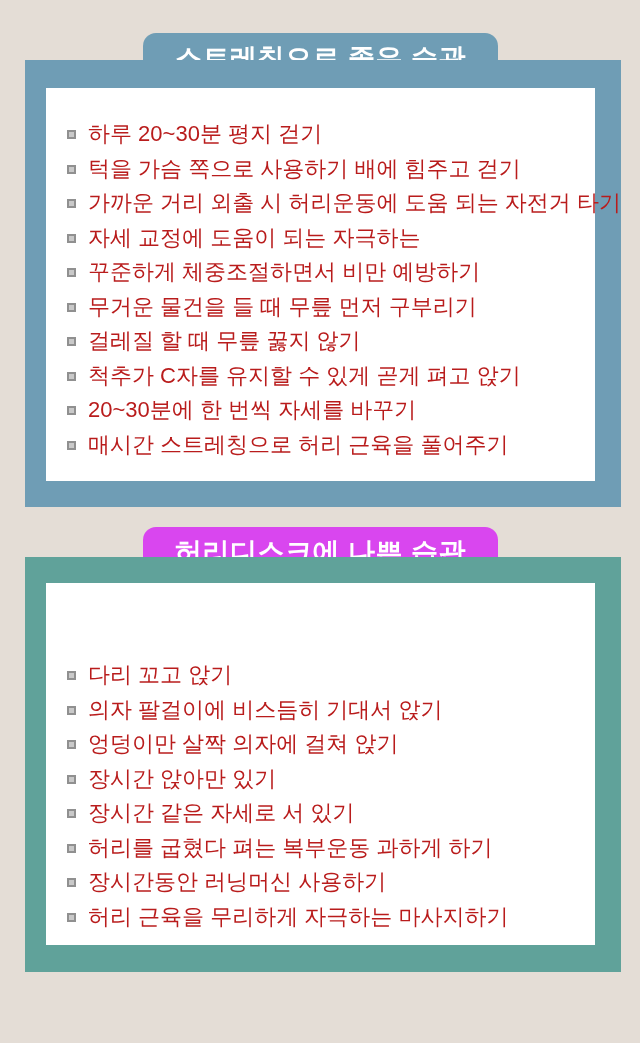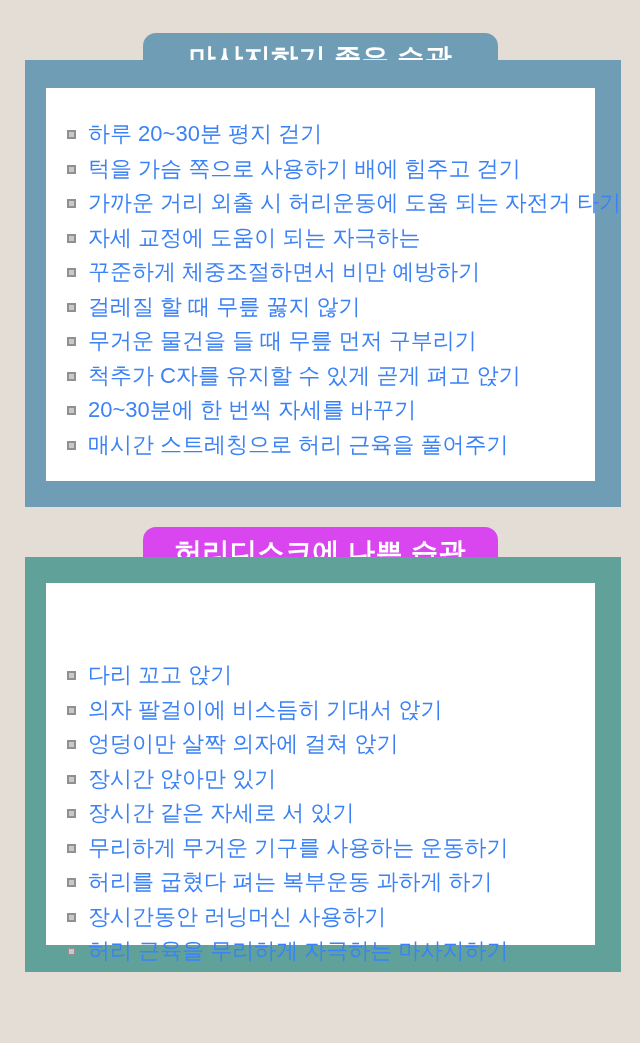--- a/index.html
+++ b/index.html
@@ -60,38 +60,38 @@
     list-style: none;
     margin: 0;
     padding: 29px 10px 0 21px;
   }
   .inner-bad ul.habit-list { padding-top: 27px; margin-top: 48px; }
   ul.habit-list li {
     display: flex;
     align-items: center;
     height: 34.5px;
     font-size: 22px;
-    color: #3b82f6;
+    color: #b91c1c;
     white-space: nowrap;
   }
   .bullet {
     flex: 0 0 auto;
     width: 5px;
     height: 5px;
     border: 2px solid #909090;
     background: #c9c9c9;
     margin-right: 12px;
     margin-top: 1px;
   }
 </style>
 </head>
 <body>
 
 <div class="tab tab-good">
-  <span class="tab-title">마사지하기 좋은 습관</span>
+  <span class="tab-title">스트레칭으로 좋은 습관</span>
 </div>
 <div class="panel panel-good">
   <div class="inner-box inner-good">
     <ul class="habit-list">
       <li>
           <span class="bullet"></span>
           <span>하루 20~30분 평지 걷기</span>
         </li>
       <li>
           <span class="bullet"></span>
@@ -104,25 +104,25 @@
       <li>
           <span class="bullet"></span>
           <span>자세 교정에 도움이 되는 자극하는</span>
         </li>
       <li>
           <span class="bullet"></span>
           <span>꾸준하게 체중조절하면서 비만 예방하기</span>
         </li>
       <li>
           <span class="bullet"></span>
-          <span>걸레질 할 때 무릎 꿇지 않기</span>
+          <span>무거운 물건을 들 때 무릎 먼저 구부리기</span>
         </li>
       <li>
           <span class="bullet"></span>
-          <span>무거운 물건을 들 때 무릎 먼저 구부리기</span>
+          <span>걸레질 할 때 무릎 꿇지 않기</span>
         </li>
       <li>
           <span class="bullet"></span>
           <span>척추가 C자를 유지할 수 있게 곧게 펴고 앉기</span>
         </li>
       <li>
           <span class="bullet"></span>
           <span>20~30분에 한 번씩 자세를 바꾸기</span>
         </li>
       <li>
@@ -154,24 +154,20 @@
       <li>
           <span class="bullet"></span>
           <span>장시간 앉아만 있기</span>
         </li>
       <li>
           <span class="bullet"></span>
           <span>장시간 같은 자세로 서 있기</span>
         </li>
       <li>
           <span class="bullet"></span>
-          <span>무리하게 무거운 기구를 사용하는 운동하기</span>
-        </li>
-      <li>
-          <span class="bullet"></span>
           <span>허리를 굽혔다 펴는 복부운동 과하게 하기</span>
         </li>
       <li>
           <span class="bullet"></span>
           <span>장시간동안 러닝머신 사용하기</span>
         </li>
       <li>
           <span class="bullet"></span>
           <span>허리 근육을 무리하게 자극하는 마사지하기</span>
         </li>

